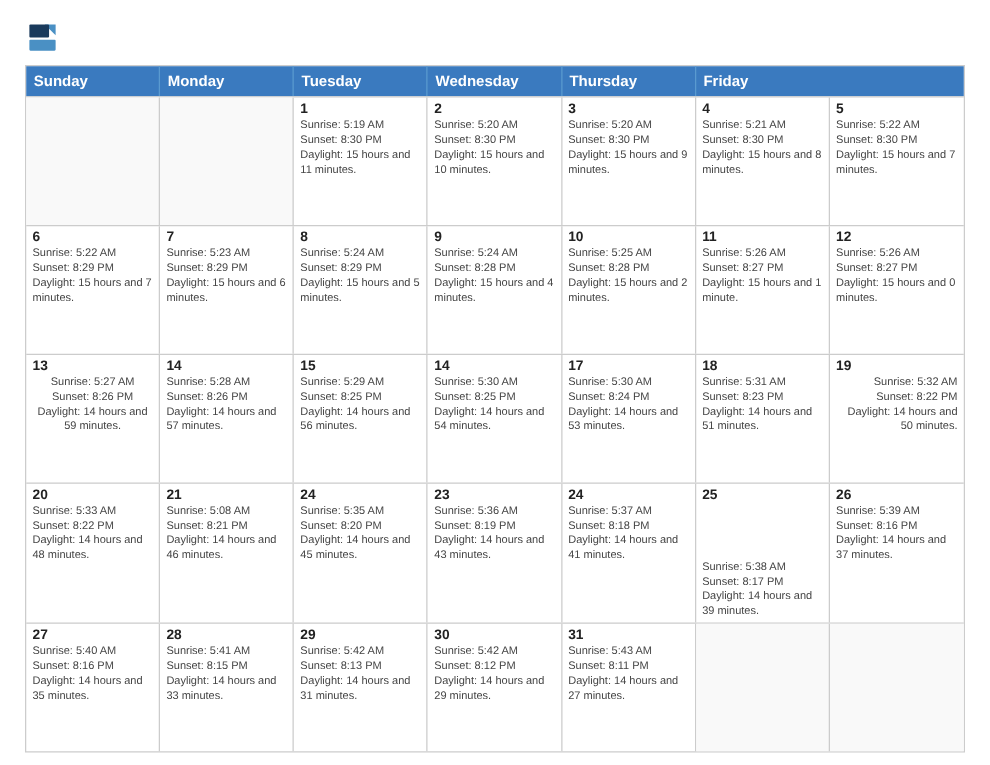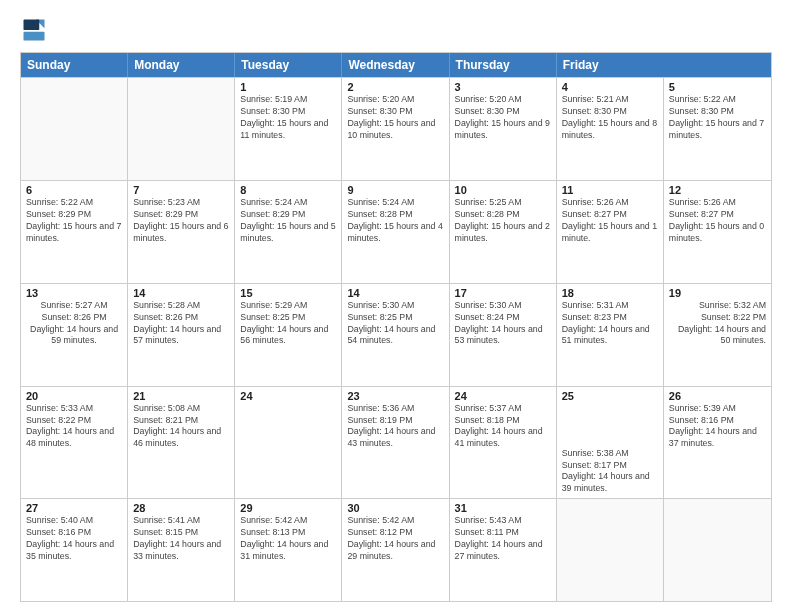--- a/index.html
+++ b/index.html
@@ -270,20 +270,23 @@
 Daylight: 14 hours and 48 minutes.</div>
           </div>
           <div class="cal-cell">
             <div class="day-num">21</div>
             <div class="day-info" style="white-space: pre-line;">Sunrise: 5:08 AM
 Sunset: 8:21 PM
 Daylight: 14 hours and 46 minutes.</div>
           </div>
           <div class="cal-cell">
             <div class="day-num">24</div>
+            <div class="day-info" style="white-space: pre-line;">Sunrise: 5:35 AM
+Sunset: 8:20 PM
+Daylight: 14 hours and 45 minutes.</div>
           </div>
           <div class="cal-cell">
             <div class="day-num">23</div>
             <div class="day-info" style="white-space: pre-line;">Sunrise: 5:36 AM
 Sunset: 8:19 PM
 Daylight: 14 hours and 43 minutes.</div>
           </div>
           <div class="cal-cell">
             <div class="day-num">24</div>
             <div class="day-info" style="white-space: pre-line;">Sunrise: 5:37 AM

